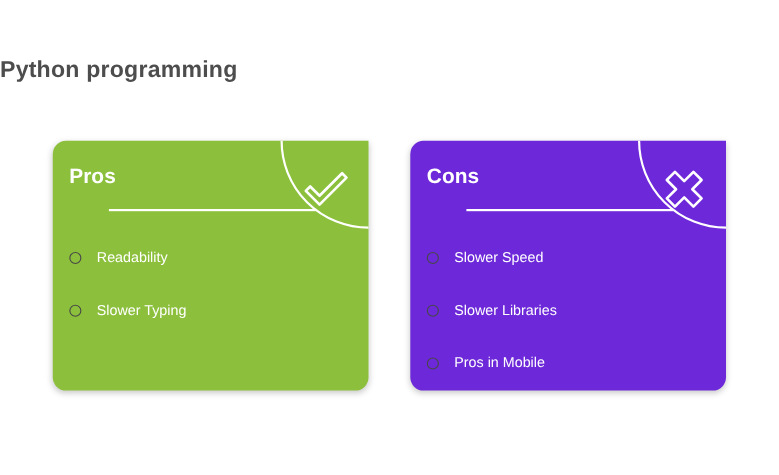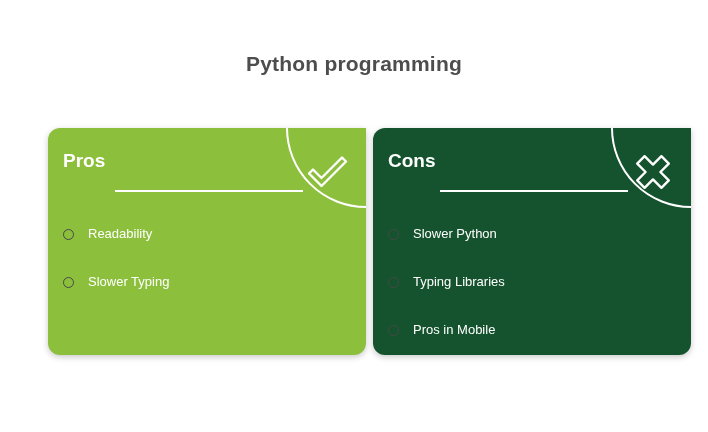--- a/index.html
+++ b/index.html
@@ -21,41 +21,39 @@
     height: 432px;
     background: #ffffff;
   }
 
   
   #page-title {
     position: absolute;
     left: 0;
     top: 52px;
     width: 708px;
-    text-align: center;
     font-size: 21px;
     font-weight: bold;
     color: #4d4d4d;
     letter-spacing: 0.2px;
     white-space: nowrap;
   }
 
   
   .card {
     position: absolute;
     top: 128px;
     width: 287px;
     height: 227px;
     border-radius: 12px 0 12px 12px;
     box-shadow: 0 2px 6px rgba(0,0,0,0.22);
     overflow: hidden;
-    padding-left: 31px;
   }
   #card-pros { left: 48px;  background: #8cc03c; }
-  #card-cons { left: 373px; background: #14532d; }
+  #card-cons { left: 373px; background: #6d28d9; }
 
   
   .corner-arc {
     position: absolute;
     right: -80px;
     top: -80px;
     width: 160px;
     height: 160px;
     border-radius: 50%;
     border: 2px solid #ffffff;
@@ -167,25 +165,25 @@
       </svg>
     </div>
 
     <div class="card-body">
       <div class="card-heading">Cons</div>
       <hr class="divider">
 
       <ul class="item-list">
         <li class="item">
           <span class="bullet-ring"></span>
-          <span class="item-label">Slower Python</span>
+          <span class="item-label">Slower Speed</span>
         </li>
         <li class="item">
           <span class="bullet-ring"></span>
-          <span class="item-label">Typing Libraries</span>
+          <span class="item-label">Slower Libraries</span>
         </li>
         <li class="item">
           <span class="bullet-ring"></span>
           <span class="item-label">Pros in Mobile</span>
         </li>
       </ul>
     </div>
   </div>
 
 </div>

